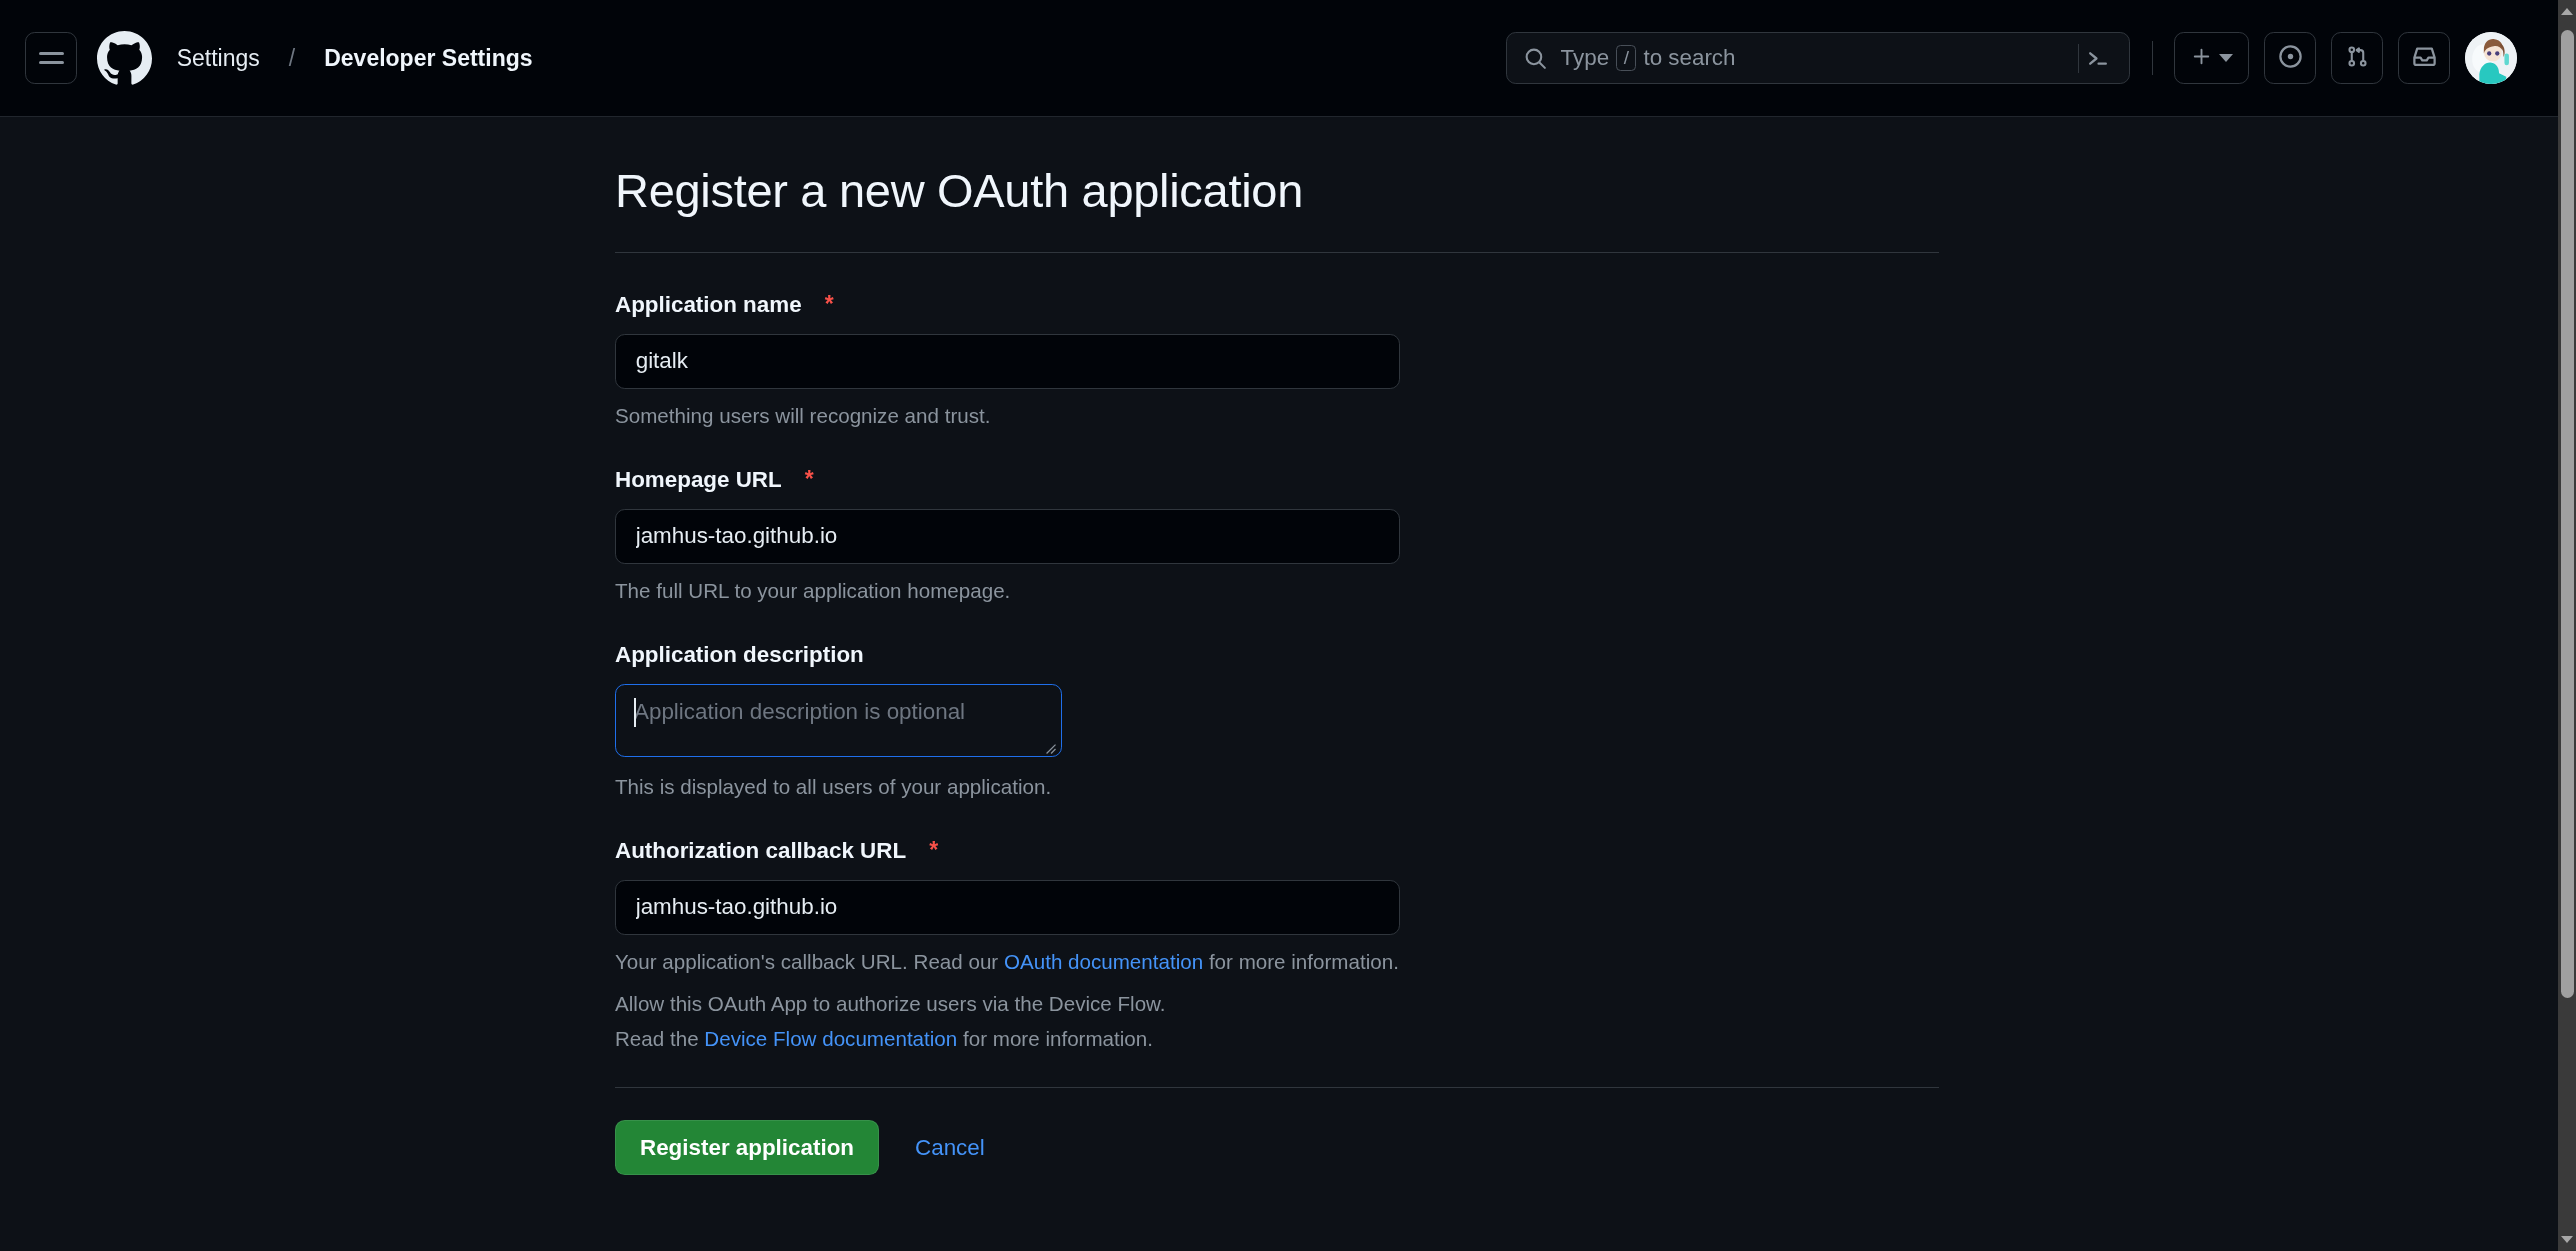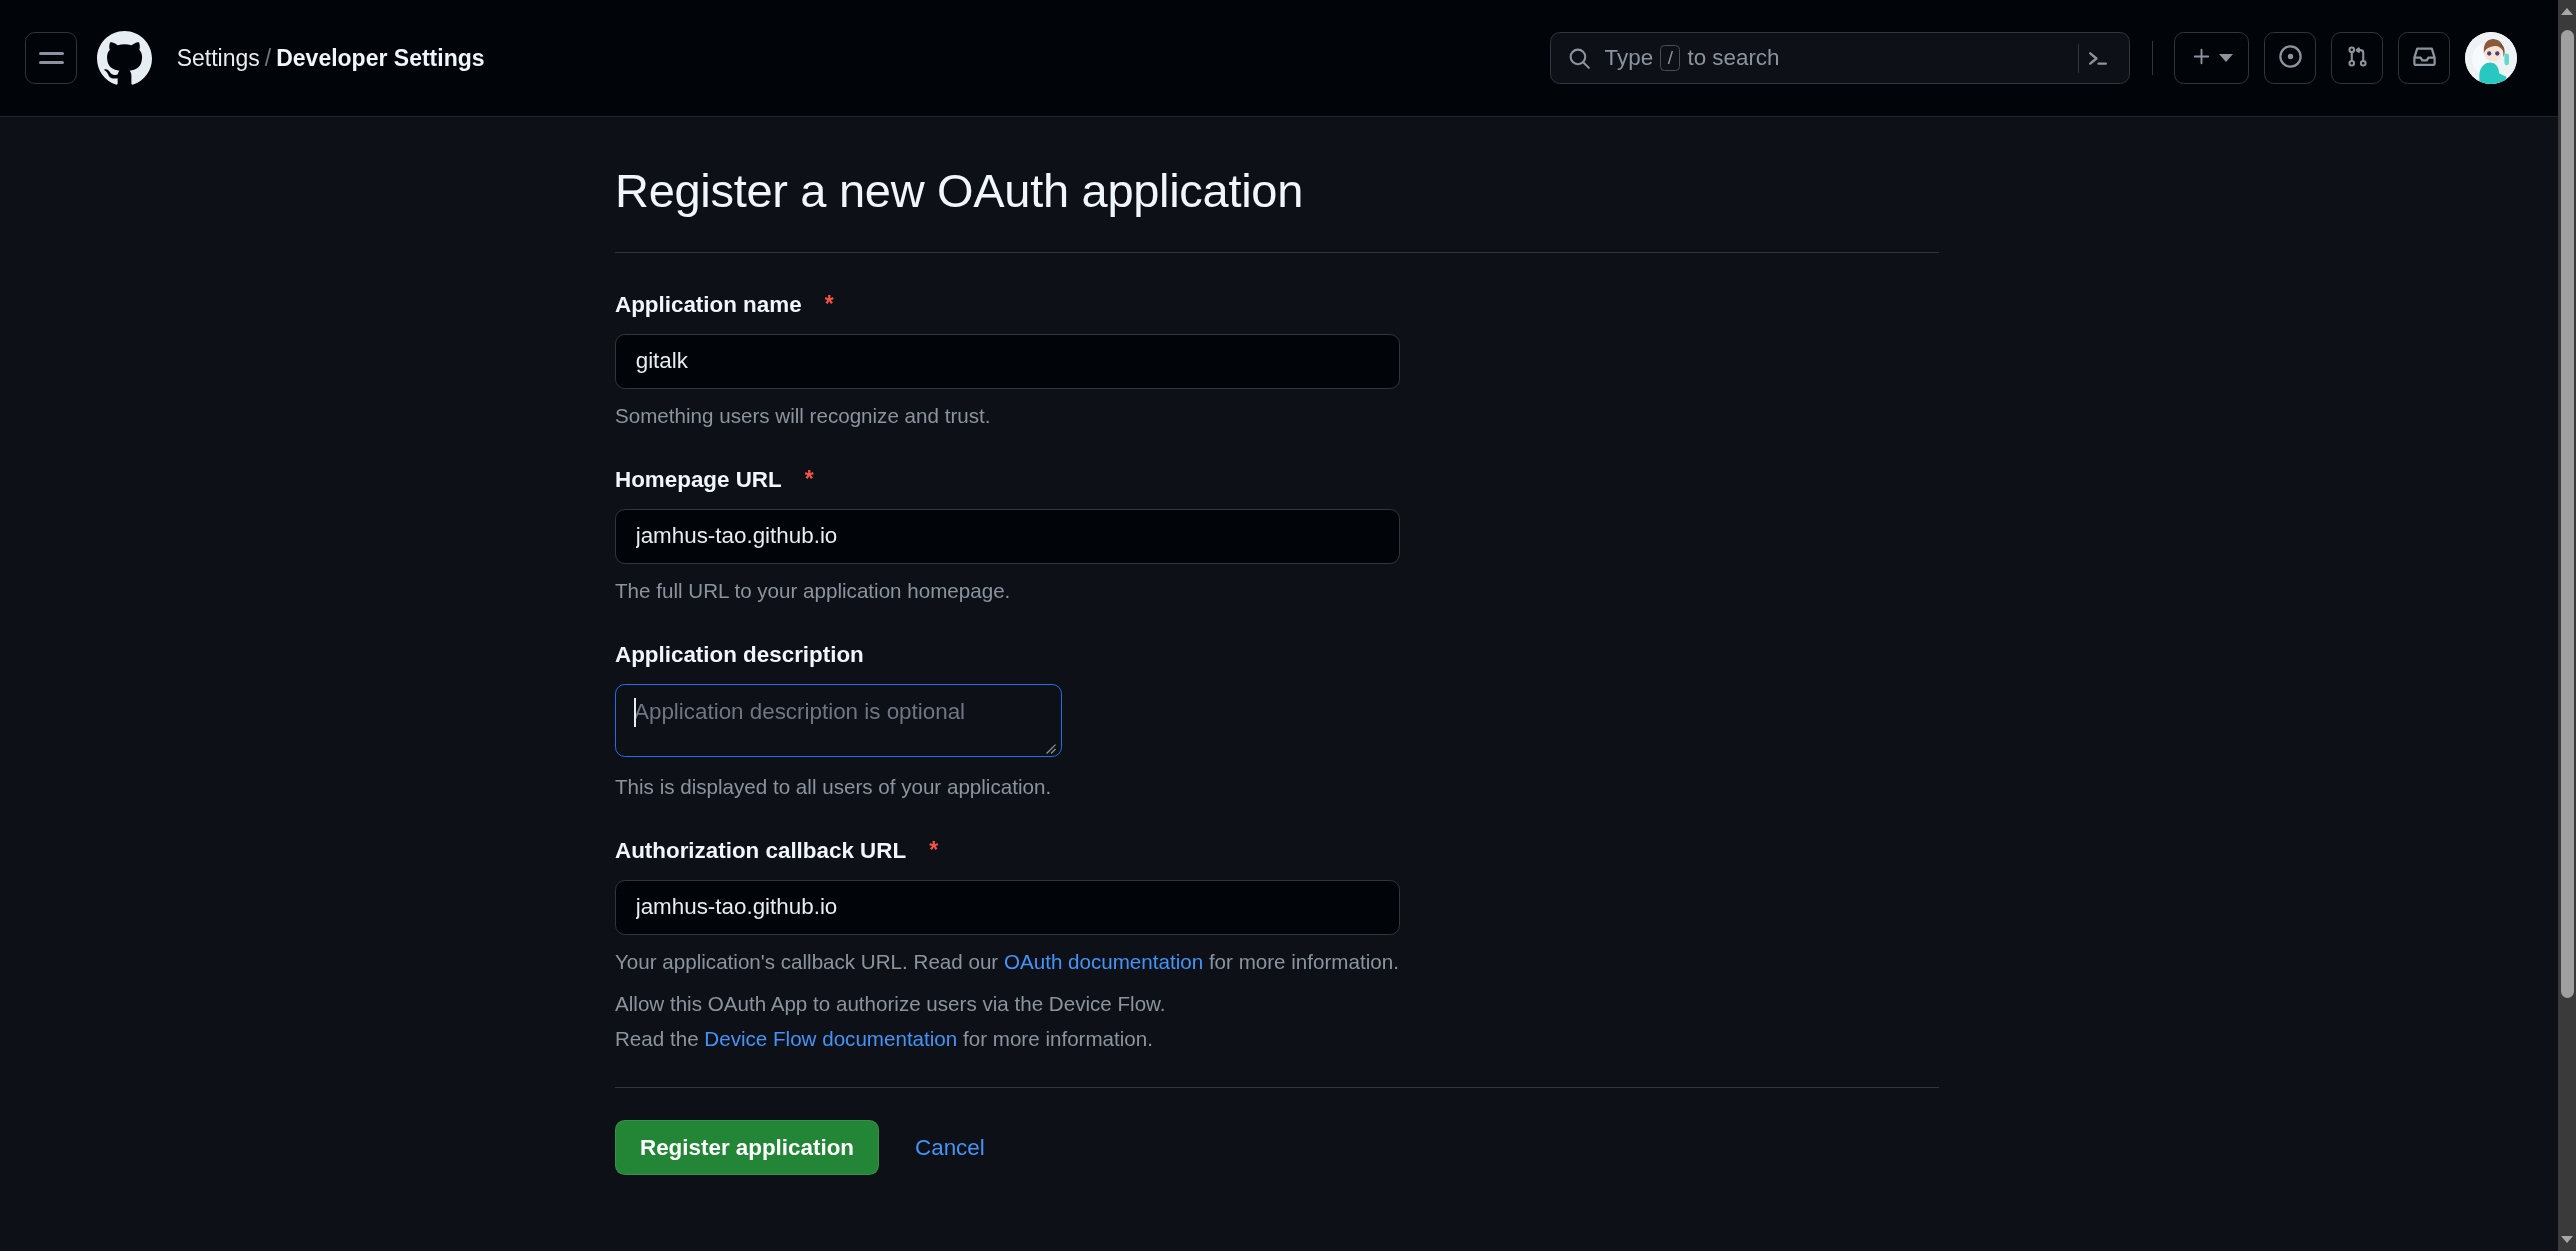--- a/index.html
+++ b/index.html
@@ -23,33 +23,33 @@
   .hamburger {
     width: 52px; height: 52px;
     border: 0.9px solid #30363d; border-radius: 9.8px;
     display: flex; flex-direction: column; align-items: center; justify-content: center;
     gap: 6.3px; cursor: pointer; background: transparent;
   }
   .hamburger span { display: block; width: 25px; height: 2.7px; background: #8b949e; border-radius: 1.8px; }
   .gh-logo { margin-left: 19.7px; width: 55px; height: 55px; display: flex; align-items: center; justify-content: center; }
   .gh-logo svg { width: 55px; height: 55px; fill: #e6edf3; }
   .breadcrumb {
-    margin-left: 25px; display: flex; align-items: center; gap: 5px;
+    margin-left: 25px; display: flex; align-items: center; gap: 29px;
     font-size: 23px; white-space: nowrap;
   }
   .bc-link { color: #e6edf3; text-decoration: none; cursor: pointer; }
   .bc-sep { color: #6e7681; font-size: 23px; }
   .bc-current { color: #f0f6fc; font-weight: 600; }
 
   .hdr-right {
     margin-left: auto; display: flex; align-items: center;
     padding-right: 41px; gap: 0;
   }
   .searchbox {
-    width: 580px; height: 52px;
+    width: 624px; height: 52px;
     border: 0.9px solid #30363d; border-radius: 9.8px;
     background: #0d1117;
     display: flex; align-items: center; padding: 0 12.5px 0 16px;
     cursor: text;
   }
   .search-icon { width: 25px; height: 25px; flex: 0 0 auto; }
   .search-icon svg { width: 25px; height: 25px; stroke: #8b949e; fill: none; stroke-width: 2; }
   .search-ph {
     margin-left: 12.5px; color: #8b949e; font-size: 22.4px;
     display: flex; align-items: center; gap: 7.2px; white-space: nowrap;

